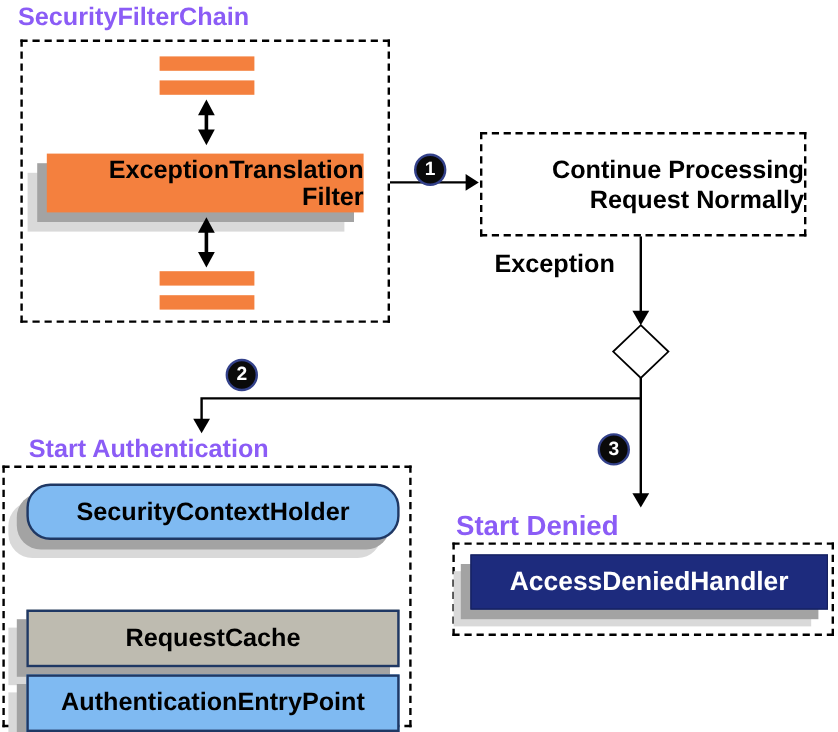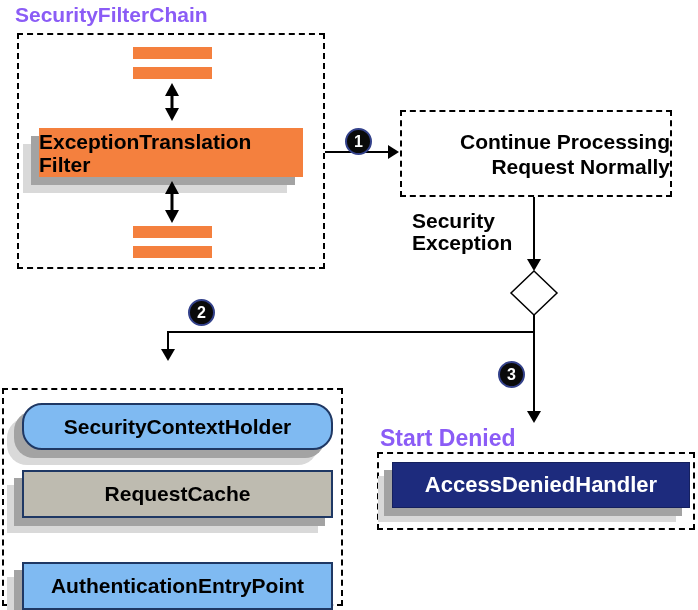--- a/index.html
+++ b/index.html
@@ -42,21 +42,21 @@
   }
   .etf-box {
     position: absolute;
     left: 39px;
     top: 128px;
     width: 264px;
     height: 49px;
     background: #f4803e;
     display: flex;
     flex-direction: column;
-    align-items: flex-start;
+    align-items: flex-end;
     justify-content: center;
     font-size: 21px;
     line-height: 23px;
     text-align: center;
     box-shadow: -8px 8px 0 0 #a3a3a3, -16px 16px 0 0 #d9d9d9;
   }
 
   
   .continue-box {
     position: absolute;
@@ -107,21 +107,21 @@
     border: 2px solid #1f3864;
     box-sizing: border-box;
     display: flex;
     align-items: center;
     justify-content: center;
     font-size: 21px;
     text-align: center;
     box-shadow: -8px 8px 0 0 #a3a3a3, -15px 15px 0 0 #d9d9d9;
   }
   .blue-box { background: #7fbaf2; }
-  .gray-box { background: #bebbb0; }
+  .gray-box { background: #bebbb0; margin-top: 38px; }
 
   .navy-box {
     position: absolute;
     left: 392px;
     top: 462px;
     width: 298px;
     height: 46px;
     background: #1d2b7d;
     border: 1px solid #15205e;
     box-sizing: border-box;
@@ -201,24 +201,24 @@
   <div class="badge" style="left:345px; top:128px;">1</div>
   <div class="badge" style="left:188px; top:299px;">2</div>
   <div class="badge" style="left:498px; top:361px;">3</div>
 
   <div class="continue-box">
     <span>Continue Processing</span>
     <span>Request Normally</span>
   </div>
 
   <div class="exception-label">
-    <div>Security</div>
     <div>Exception</div>
   </div>
 
+  <div class="abs section-title" style="left:24px; top:363px;">Start Authentication</div>
 
   <div class="dashed-box" style="left:2px; top:388px; width:337px; height:214px;"></div>
 
   <div class="handler-box blue-box" style="top:403px; height:47px;border-radius:20px;">
     <span>SecurityContextHolder</span>
   </div>
   <div class="handler-box gray-box" style="top:470px;">
     <span>RequestCache</span>
   </div>
   <div class="handler-box blue-box" style="top:562px;">

